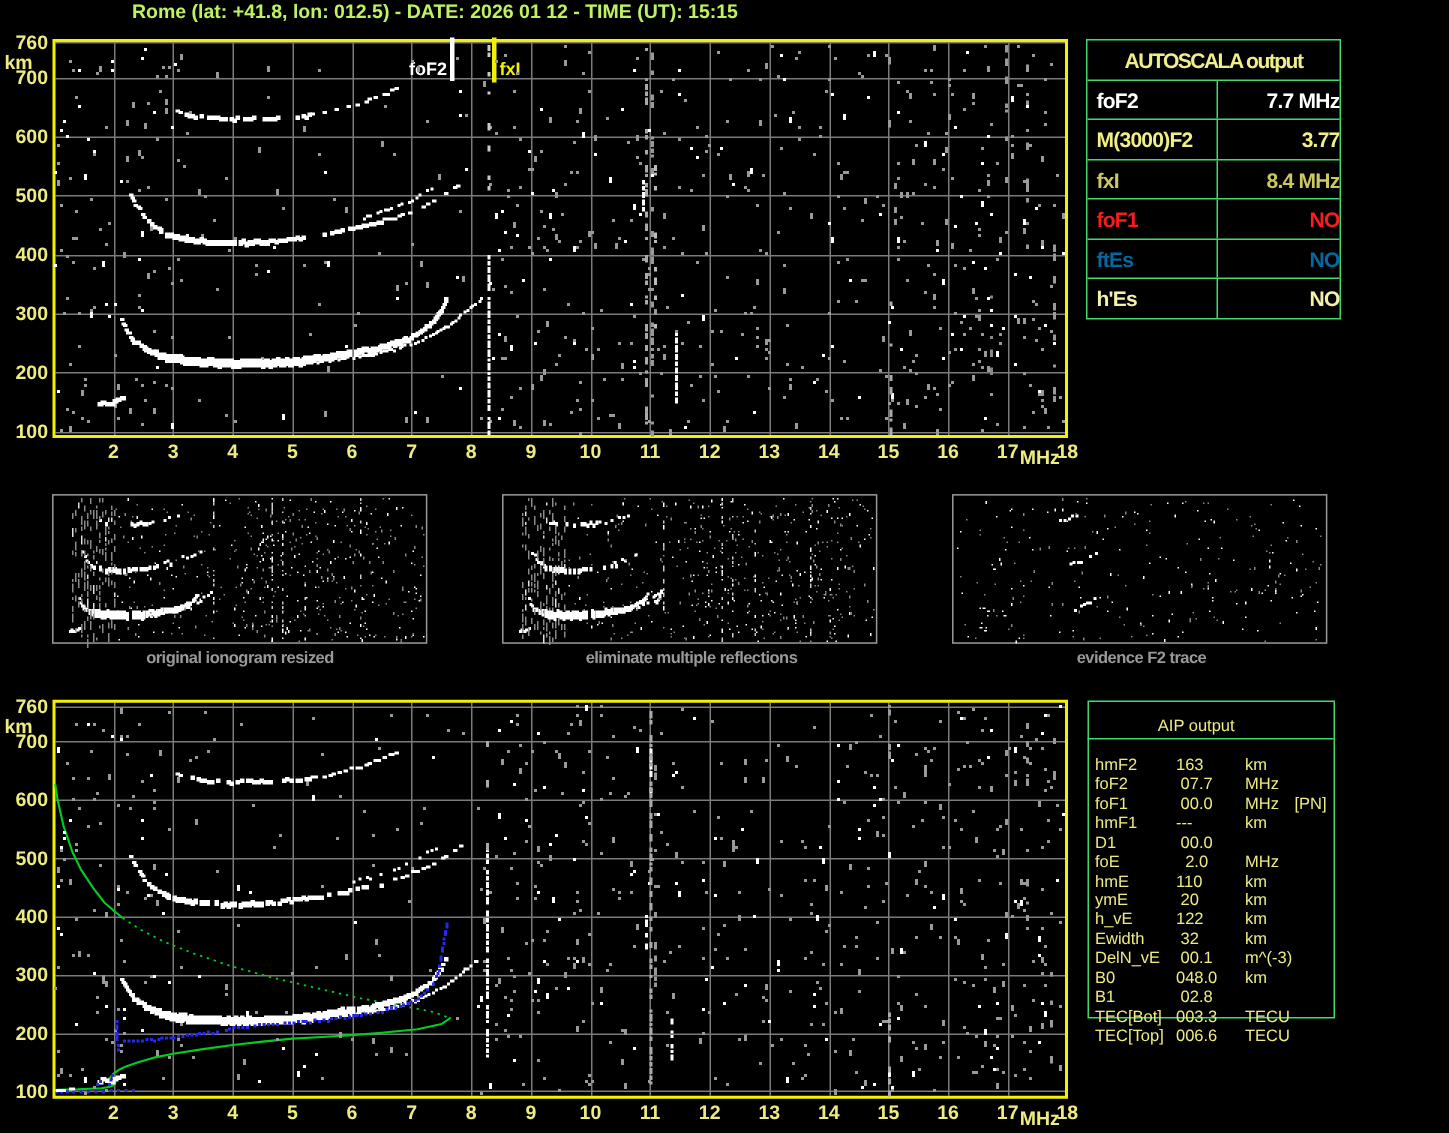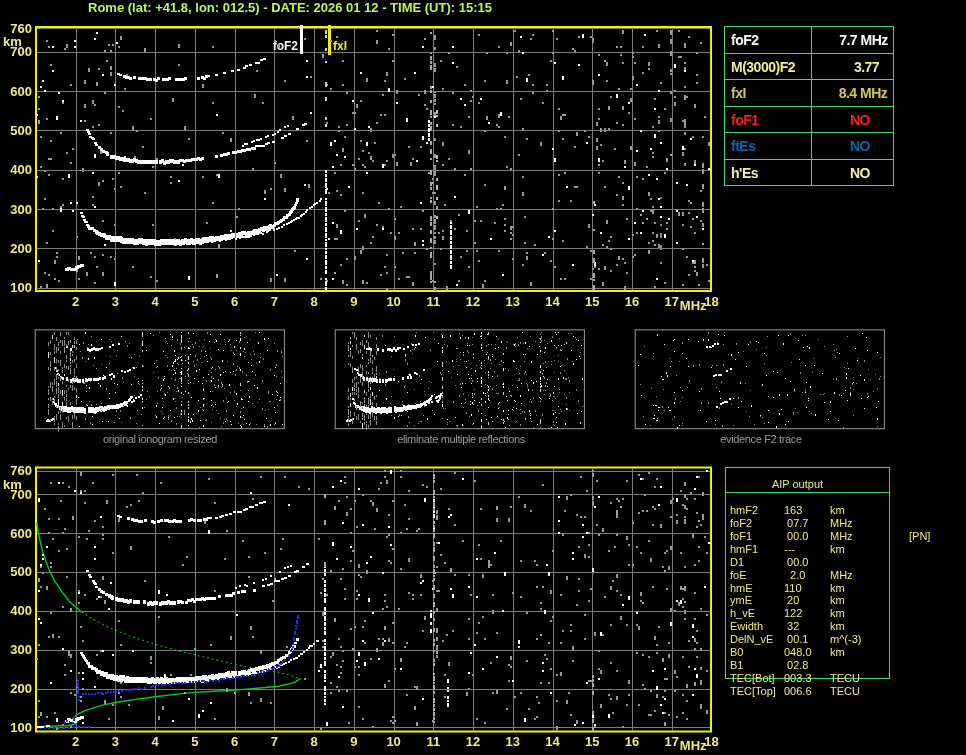--- a/index.html
+++ b/index.html
@@ -1,30 +1,30 @@
 <!DOCTYPE html>
 <html><head><meta charset="utf-8"><style>
 html,body{margin:0;padding:0;background:#000;}
 body{position:relative;width:966px;height:755px;overflow:hidden;font-family:"Liberation Sans",sans-serif;}
 #title{position:absolute;left:88px;top:0px;color:#bef264;font-size:13px;font-weight:bold;white-space:nowrap;}
-.cap{position:absolute;top:433px;color:#999999;font-size:11px;letter-spacing:-0.35px;width:250px;text-align:center;}
+.cap{position:absolute;top:433px;color:#999999;font-size:11px;letter-spacing:-0.35px;width:250px;text-align:center;font-weight:bold;}
 #auto{position:absolute;left:724px;top:26px;width:168px;border:1px solid #41d96e;font-weight:bold;font-size:14px;letter-spacing:-0.5px;}
 .ahdr{height:25.5px;line-height:26px;text-align:center;color:#f0ee88;border-bottom:1px solid #41d96e;letter-spacing:-1px;}
 .arow{height:25.5px;line-height:26px;display:flex;border-bottom:1px solid #41d96e;}
 .arow:last-child{border-bottom:none;}
 .alab{width:80px;padding-left:6px;border-right:1px solid #41d96e;}
-.aval{flex:1;text-align:center;}
+.aval{flex:1;text-align:right;}
 #aip{position:absolute;left:725px;top:467px;width:163px;height:210px;border:1px solid #41d96e;}
 #aiph{position:absolute;left:725px;top:478px;width:145px;text-align:center;color:#eeeb82;font-size:11px;}
 #aipl{position:absolute;left:725px;top:492px;width:164px;border-top:1px solid #41d96e;}
 .prow{position:absolute;left:0;width:966px;color:#eeeb82;font-size:11px;line-height:11px;}
 .plab{position:absolute;left:730px;}
 .pval{position:absolute;left:784px;white-space:pre;}
 .punit{position:absolute;left:830px;}
-.pex{position:absolute;left:909px;}
+.pex{position:absolute;left:863px;}
 </style></head><body>
 <div id="title">Rome (lat: +41.8, lon: 012.5) - DATE: 2026 01 12 - TIME (UT): 15:15</div>
 <svg width="966" height="755" viewBox="0 0 966 755" style="position:absolute;left:0;top:0">
     <style>.ax{font:bold 13px "Liberation Sans",sans-serif;fill:#eeec80}.mk{font:bold 12px "Liberation Sans",sans-serif}</style>
     <path stroke="#7b7b7b" fill="none" d="M76.5 28V290M115.5 28V290M155.5 28V290M195.5 28V290M235.5 28V290M274.5 28V290M314.5 28V290M354.5 28V290M394.5 28V290M433.5 28V290M473.5 28V290M513.5 28V290M553.5 28V290M592.5 28V290M632.5 28V290M672.5 28V290M37 288.5H710M37 248.5H710M37 209.5H710M37 170.5H710M37 130.5H710M37 91.5H710M37 52.5H710M37 28.5H710"></path>
 <rect x="36" y="27" width="675" height="264" fill="none" stroke="#f2f200" stroke-width="2"></rect>
 <text x="32" y="292.2" text-anchor="end" class="ax">100</text>
 <text x="32" y="252.89" text-anchor="end" class="ax">200</text>
 <text x="32" y="213.58" text-anchor="end" class="ax">300</text>
 <text x="32" y="174.27" text-anchor="end" class="ax">400</text>
@@ -137,20 +137,21 @@
 <path fill="#888888" d="M111 341h1v1h-1zM153 372h1v1h-1zM129 357h1v1h-1zM121 422h1v1h-1zM88 344h1v1h-1zM132 367h1v1h-1zM101 364h1v1h-1zM140 348h1v1h-1zM83 383h1v1h-1zM143 366h1v1h-1zM138 383h1v1h-1zM93 365h1v1h-1zM136 423h1v1h-1zM86 391h1v1h-1zM116 355h1v1h-1zM91 336h1v1h-1zM101 403h1v1h-1zM137 410h1v1h-1zM80 351h1v1h-1zM85 361h1v1h-1zM114 422h1v1h-1zM125 341h1v1h-1zM123 382h1v1h-1zM110 356h1v1h-1zM136 367h1v1h-1zM155 415h1v1h-1zM115 415h1v1h-1zM129 343h1v1h-1zM96 368h1v1h-1zM139 356h1v1h-1zM144 407h1v1h-1zM109 339h1v1h-1zM96 404h1v1h-1zM87 347h1v1h-1zM139 384h1v1h-1zM134 376h1v1h-1zM117 373h1v1h-1zM134 395h1v1h-1zM134 354h1v1h-1zM117 350h1v1h-1zM89 401h1v1h-1zM109 363h1v1h-1zM100 408h1v1h-1zM77 339h1v1h-1zM147 391h1v1h-1zM149 396h1v1h-1zM141 414h1v1h-1zM153 335h1v1h-1zM146 399h1v1h-1zM90 381h1v1h-1zM101 410h1v1h-1zM109 393h1v1h-1zM138 378h1v1h-1zM176 368h1v1h-1zM230 392h1v1h-1zM168 416h1v1h-1zM211 422h1v1h-1zM167 343h1v1h-1zM172 339h1v1h-1zM190 346h1v1h-1zM226 398h1v1h-1zM250 339h1v1h-1zM253 351h1v1h-1zM218 413h1v1h-1zM156 360h1v1h-1zM171 378h1v1h-1zM212 391h1v1h-1zM276 376h1v1h-1zM181 378h1v1h-1zM203 388h1v1h-1zM259 399h1v1h-1zM227 361h1v1h-1zM185 376h1v1h-1zM215 339h1v1h-1zM187 373h1v1h-1zM200 358h1v1h-1zM166 341h1v1h-1zM161 411h1v1h-1zM234 400h1v1h-1zM224 419h1v1h-1zM199 346h1v1h-1zM225 371h1v1h-1zM218 366h1v1h-1zM221 426h1v1h-1zM204 356h1v1h-1zM171 370h1v1h-1zM243 424h1v1h-1zM167 357h1v1h-1zM174 385h1v1h-1zM180 378h1v1h-1zM215 402h1v1h-1zM268 391h1v1h-1zM268 409h1v1h-1zM250 354h1v1h-1zM204 339h1v1h-1zM179 378h1v1h-1zM269 401h1v1h-1zM189 338h1v1h-1zM252 403h1v1h-1zM248 362h1v1h-1zM263 358h1v1h-1zM237 366h1v1h-1zM159 332h1v1h-1zM211 372h1v1h-1zM203 346h1v1h-1zM213 406h1v1h-1zM248 390h1v1h-1zM202 409h1v1h-1zM210 357h1v1h-1zM175 401h1v1h-1zM183 394h1v1h-1zM244 337h1v1h-1zM245 352h1v1h-1zM240 390h1v1h-1zM265 410h1v1h-1zM260 353h1v1h-1zM274 343h1v1h-1zM276 399h1v1h-1zM270 401h1v1h-1zM236 350h1v1h-1zM171 345h1v1h-1zM224 339h1v1h-1zM182 360h1v1h-1zM184 412h1v1h-1zM227 402h1v1h-1zM212 409h1v1h-1zM263 359h1v1h-1zM196 413h1v1h-1zM262 381h1v1h-1zM212 404h1v1h-1zM163 401h1v1h-1zM267 426h1v1h-1zM199 427h1v1h-1zM221 387h1v1h-1zM255 332h1v1h-1zM178 364h1v1h-1zM157 366h1v1h-1zM201 362h1v1h-1zM281 371h1v1h-1zM227 420h1v1h-1zM216 410h1v1h-1zM251 359h1v1h-1zM165 355h1v1h-1zM244 396h1v1h-1zM200 407h1v1h-1zM199 340h1v1h-1zM193 361h1v1h-1zM241 408h1v1h-1zM238 423h1v1h-1zM180 414h1v1h-1zM196 364h1v1h-1zM230 344h1v1h-1zM236 406h1v1h-1zM165 338h1v1h-1zM192 344h1v1h-1zM215 369h1v1h-1zM250 423h1v1h-1zM220 418h1v1h-1zM176 391h1v1h-1zM274 424h1v1h-1zM185 355h1v1h-1zM244 356h1v1h-1zM165 342h1v1h-1zM224 388h1v1h-1zM168 415h1v1h-1zM256 424h1v1h-1zM256 362h1v1h-1zM205 420h1v1h-1zM157 403h1v1h-1zM282 377h1v1h-1zM188 416h1v1h-1zM231 350h1v1h-1zM214 342h1v1h-1zM211 368h1v1h-1zM282 356h1v1h-1zM177 416h1v1h-1zM179 416h1v1h-1zM181 417h1v1h-1zM177 363h1v1h-1zM162 413h1v1h-1zM257 402h1v1h-1zM262 380h1v1h-1zM175 398h1v1h-1zM184 347h1v1h-1zM260 357h1v1h-1zM167 392h1v1h-1zM225 344h1v1h-1zM243 351h1v1h-1zM193 383h1v1h-1zM242 417h1v1h-1zM157 391h1v1h-1zM275 422h1v1h-1zM169 369h1v1h-1zM156 367h1v1h-1zM210 348h1v1h-1zM182 397h1v1h-1zM277 405h1v1h-1zM402 401h1v1h-1zM391 415h1v1h-1zM446 361h1v1h-1zM402 404h1v1h-1zM439 399h1v1h-1zM444 337h1v1h-1zM442 370h1v1h-1zM455 385h1v1h-1zM408 404h1v1h-1zM447 422h1v1h-1zM421 421h1v1h-1zM423 415h1v1h-1zM431 382h1v1h-1zM442 418h1v1h-1zM408 374h1v1h-1zM416 332h1v1h-1zM409 422h1v1h-1zM443 408h1v1h-1zM389 406h1v1h-1zM440 399h1v1h-1zM405 356h1v1h-1zM441 374h1v1h-1zM434 339h1v1h-1zM415 403h1v1h-1zM383 402h1v1h-1zM418 423h1v1h-1zM447 424h1v1h-1zM441 334h1v1h-1zM456 361h1v1h-1zM424 391h1v1h-1zM440 399h1v1h-1zM412 349h1v1h-1zM432 410h1v1h-1zM379 373h1v1h-1zM405 385h1v1h-1zM394 376h1v1h-1zM429 381h1v1h-1zM444 344h1v1h-1zM391 396h1v1h-1zM449 421h1v1h-1zM453 366h1v1h-1zM391 356h1v1h-1zM428 388h1v1h-1zM420 421h1v1h-1zM451 377h1v1h-1zM393 369h1v1h-1zM420 401h1v1h-1zM456 348h1v1h-1zM424 406h1v1h-1zM420 383h1v1h-1zM414 389h1v1h-1zM379 378h1v1h-1zM433 332h1v1h-1zM431 398h1v1h-1zM417 373h1v1h-1zM394 336h1v1h-1zM412 353h1v1h-1zM445 408h1v1h-1zM390 403h1v1h-1zM414 425h1v1h-1zM535 341h1v1h-1zM488 359h1v1h-1zM580 352h1v1h-1zM546 367h1v1h-1zM474 389h1v1h-1zM575 337h1v1h-1zM532 390h1v1h-1zM558 355h1v1h-1zM485 395h1v1h-1zM519 373h1v1h-1zM582 406h1v1h-1zM517 337h1v1h-1zM471 378h1v1h-1zM506 341h1v1h-1zM544 340h1v1h-1zM566 404h1v1h-1zM533 427h1v1h-1zM456 425h1v1h-1zM552 400h1v1h-1zM524 361h1v1h-1zM495 344h1v1h-1zM464 361h1v1h-1zM524 356h1v1h-1zM463 407h1v1h-1zM471 368h1v1h-1zM555 419h1v1h-1zM553 424h1v1h-1zM553 410h1v1h-1zM580 358h1v1h-1zM533 398h1v1h-1zM541 332h1v1h-1zM527 387h1v1h-1zM472 337h1v1h-1zM508 419h1v1h-1zM491 344h1v1h-1zM492 354h1v1h-1zM516 368h1v1h-1zM473 404h1v1h-1zM568 333h1v1h-1zM498 393h1v1h-1zM554 372h1v1h-1zM515 346h1v1h-1zM545 390h1v1h-1zM530 336h1v1h-1zM477 405h1v1h-1zM456 359h1v1h-1zM457 348h1v1h-1zM508 414h1v1h-1zM554 425h1v1h-1zM568 377h1v1h-1zM564 370h1v1h-1zM543 390h1v1h-1zM527 348h1v1h-1zM489 354h1v1h-1zM482 350h1v1h-1zM505 368h1v1h-1zM471 378h1v1h-1zM544 394h1v1h-1zM526 374h1v1h-1zM559 413h1v1h-1zM490 386h1v1h-1zM564 394h1v1h-1zM518 369h1v1h-1zM513 407h1v1h-1zM487 392h1v1h-1zM520 413h1v1h-1zM468 352h1v1h-1zM513 410h1v1h-1zM559 338h1v1h-1zM468 395h1v1h-1zM460 383h1v1h-1zM576 339h1v1h-1zM541 399h1v1h-1zM499 364h1v1h-1zM526 383h1v1h-1zM476 365h1v1h-1zM498 339h1v1h-1zM518 380h1v1h-1zM460 359h1v1h-1zM555 398h1v1h-1zM464 403h1v1h-1zM485 372h1v1h-1zM512 385h1v1h-1zM529 412h1v1h-1zM551 361h1v1h-1zM508 370h1v1h-1zM547 343h1v1h-1zM551 364h1v1h-1zM468 360h1v1h-1zM571 333h1v1h-1zM496 385h1v1h-1zM508 388h1v1h-1zM549 396h1v1h-1zM499 407h1v1h-1zM525 419h1v1h-1zM557 396h1v1h-1zM509 425h1v1h-1zM531 421h1v1h-1zM550 394h1v1h-1zM480 367h1v1h-1zM462 335h1v1h-1zM564 344h1v1h-1zM520 409h1v1h-1zM554 396h1v1h-1zM539 338h1v1h-1zM467 343h1v1h-1zM552 410h1v1h-1zM561 411h1v1h-1zM524 373h1v1h-1zM558 361h1v1h-1zM469 416h1v1h-1zM507 342h1v1h-1zM490 368h1v1h-1zM559 389h1v1h-1zM554 360h1v1h-1zM516 421h1v1h-1zM465 383h1v1h-1zM541 369h1v1h-1zM481 335h1v1h-1zM561 350h1v1h-1zM561 365h1v1h-1zM540 334h1v1h-1zM480 377h1v1h-1zM560 409h1v1h-1zM523 343h1v1h-1zM485 415h1v1h-1zM530 399h1v1h-1zM540 427h1v1h-1zM465 399h1v1h-1zM520 366h1v1h-1zM487 385h1v1h-1zM513 344h1v1h-1zM553 396h1v1h-1zM536 415h1v1h-1zM485 384h1v1h-1zM458 365h1v1h-1zM487 352h1v1h-1zM479 360h1v1h-1zM496 393h1v1h-1zM559 392h1v1h-1zM572 361h1v1h-1zM465 402h1v1h-1zM529 401h1v1h-1zM459 333h1v1h-1zM472 424h1v1h-1zM484 360h1v1h-1zM548 361h1v1h-1zM569 410h1v1h-1zM460 352h1v1h-1zM491 363h1v1h-1zM471 375h1v1h-1zM543 363h1v1h-1zM569 392h1v1h-1zM502 384h1v1h-1zM494 371h1v1h-1zM472 344h1v1h-1zM510 395h1v1h-1zM495 359h1v1h-1zM515 422h1v1h-1zM809 411h1v1h-1zM766 355h1v1h-1zM853 415h1v1h-1zM843 427h1v1h-1zM756 349h1v1h-1zM716 387h1v1h-1zM873 391h1v1h-1zM653 356h1v1h-1zM802 335h1v1h-1zM743 351h1v1h-1zM856 383h1v1h-1zM843 393h1v1h-1zM880 376h1v1h-1zM733 425h1v1h-1zM813 358h1v1h-1zM812 372h1v1h-1zM749 416h1v1h-1zM791 362h1v1h-1zM790 334h1v1h-1zM717 342h1v1h-1zM877 388h1v1h-1zM643 416h1v1h-1zM850 392h1v1h-1zM671 361h1v1h-1zM682 397h1v1h-1zM663 389h1v1h-1zM847 336h1v1h-1zM858 358h1v1h-1zM746 411h1v1h-1zM836 349h1v1h-1zM768 396h1v1h-1zM820 394h1v1h-1zM724 332h1v1h-1zM835 357h1v1h-1zM875 374h1v1h-1zM811 413h1v1h-1zM824 346h1v1h-1zM754 424h1v1h-1zM676 375h1v1h-1zM712 365h1v1h-1zM664 410h1v1h-1zM745 383h1v1h-1zM805 335h1v1h-1zM680 401h1v1h-1zM834 350h1v1h-1zM750 390h1v1h-1zM764 423h1v1h-1zM682 353h1v1h-1zM837 352h1v1h-1zM880 357h1v1h-1zM728 354h1v1h-1zM818 339h1v1h-1zM644 346h1v1h-1zM823 394h1v1h-1zM877 426h1v1h-1zM760 416h1v1h-1zM870 379h1v1h-1zM795 408h1v1h-1zM793 414h1v1h-1zM731 404h1v1h-1zM853 389h1v1h-1zM847 363h1v1h-1zM716 365h1v1h-1zM723 344h1v1h-1zM679 361h1v1h-1zM672 419h1v1h-1zM767 336h1v1h-1zM846 368h1v1h-1zM868 369h1v1h-1zM833 344h1v1h-1zM766 347h1v1h-1zM805 388h1v1h-1zM651 388h1v1h-1zM680 387h1v1h-1zM833 379h1v1h-1zM650 425h1v1h-1zM640 384h1v1h-1zM844 367h1v1h-1zM802 392h1v1h-1zM682 423h1v1h-1zM764 363h1v1h-1zM762 417h1v1h-1zM687 387h1v1h-1zM715 424h1v1h-1zM824 393h1v1h-1zM653 353h1v1h-1zM797 412h1v1h-1zM682 425h1v1h-1zM656 396h1v1h-1zM669 358h1v1h-1z"></path>
 <path fill="#888888" d="M83 342h1v2h-1zM90 422h1v2h-1zM122 377h1v2h-1zM123 405h1v2h-1zM131 357h1v2h-1zM130 417h1v2h-1zM85 418h1v2h-1zM116 410h1v2h-1zM91 404h1v2h-1zM120 410h1v2h-1zM86 404h1v2h-1zM82 357h1v2h-1zM84 382h1v2h-1zM127 345h1v2h-1zM106 388h1v2h-1zM254 353h1v2h-1zM195 355h1v2h-1zM180 343h1v2h-1zM195 342h1v2h-1zM233 363h1v2h-1zM218 386h1v2h-1zM236 369h1v2h-1zM281 351h1v2h-1zM201 350h1v2h-1zM194 365h1v2h-1zM234 391h1v2h-1zM221 382h1v2h-1zM167 365h1v2h-1zM240 411h1v2h-1zM169 387h1v2h-1zM239 341h1v2h-1zM206 380h1v2h-1zM211 376h1v2h-1zM211 358h1v2h-1zM226 410h1v2h-1zM235 374h1v2h-1zM176 407h1v2h-1zM223 400h1v2h-1zM229 339h1v2h-1zM277 350h1v2h-1zM176 423h1v2h-1zM177 339h1v2h-1zM175 379h1v2h-1zM168 418h1v2h-1zM193 346h1v2h-1zM222 385h1v2h-1zM268 392h1v2h-1zM239 367h1v2h-1zM255 374h1v2h-1zM164 393h1v2h-1zM197 359h1v2h-1zM270 369h1v2h-1zM246 374h1v2h-1zM223 422h1v2h-1zM267 427h1v2h-1zM171 420h1v2h-1zM233 352h1v2h-1zM177 387h1v2h-1zM242 371h1v2h-1zM280 399h1v2h-1zM226 418h1v2h-1zM247 381h1v2h-1zM206 419h1v2h-1zM276 364h1v2h-1zM219 367h1v2h-1zM160 389h1v2h-1zM158 377h1v2h-1zM264 424h1v2h-1zM184 413h1v2h-1zM207 332h1v2h-1zM218 379h1v2h-1zM214 384h1v2h-1zM164 416h1v2h-1zM184 410h1v2h-1zM262 408h1v2h-1zM407 425h1v2h-1zM411 343h1v2h-1zM382 335h1v2h-1zM385 384h1v2h-1zM430 349h1v2h-1zM399 414h1v2h-1zM440 372h1v2h-1zM405 359h1v2h-1zM404 386h1v2h-1zM414 348h1v2h-1zM408 416h1v2h-1zM386 371h1v2h-1zM447 345h1v2h-1zM407 363h1v2h-1zM410 350h1v2h-1zM419 375h1v2h-1zM453 401h1v2h-1zM556 347h1v2h-1zM544 377h1v2h-1zM463 354h1v2h-1zM518 344h1v2h-1zM560 349h1v2h-1zM486 345h1v2h-1zM492 388h1v2h-1zM460 383h1v2h-1zM497 375h1v2h-1zM520 424h1v2h-1zM542 373h1v2h-1zM541 340h1v2h-1zM567 358h1v2h-1zM560 372h1v2h-1zM541 336h1v2h-1zM474 393h1v2h-1zM473 357h1v2h-1zM531 401h1v2h-1zM472 394h1v2h-1zM566 397h1v2h-1zM527 384h1v2h-1zM569 380h1v2h-1zM467 350h1v2h-1zM501 360h1v2h-1zM511 395h1v2h-1zM566 378h1v2h-1zM459 395h1v2h-1zM472 380h1v2h-1zM478 410h1v2h-1zM525 371h1v2h-1zM463 393h1v2h-1zM576 389h1v2h-1zM545 361h1v2h-1zM578 400h1v2h-1zM490 359h1v2h-1zM567 408h1v2h-1zM552 336h1v2h-1zM546 382h1v2h-1zM519 379h1v2h-1zM545 385h1v2h-1zM498 403h1v2h-1zM515 343h1v2h-1zM535 410h1v2h-1zM542 414h1v2h-1zM465 337h1v2h-1zM524 411h1v2h-1zM553 421h1v2h-1zM457 425h1v2h-1zM466 412h1v2h-1zM565 378h1v2h-1zM519 378h1v2h-1zM522 411h1v2h-1zM506 347h1v2h-1zM550 395h1v2h-1zM520 342h1v2h-1zM708 332h1v2h-1zM839 394h1v2h-1zM736 343h1v2h-1zM879 378h1v2h-1zM867 393h1v2h-1zM852 383h1v2h-1zM719 407h1v2h-1zM693 365h1v2h-1zM708 402h1v2h-1zM699 364h1v2h-1zM722 425h1v2h-1zM738 397h1v2h-1zM689 380h1v2h-1zM864 360h1v2h-1zM800 372h1v2h-1zM721 381h1v2h-1zM836 378h1v2h-1zM794 390h1v2h-1zM662 406h1v2h-1zM793 412h1v2h-1zM805 390h1v2h-1zM701 388h1v2h-1zM750 341h1v2h-1zM682 342h1v2h-1zM674 416h1v2h-1zM850 387h1v2h-1zM723 364h1v2h-1zM701 402h1v2h-1zM675 398h1v2h-1z"></path>
 <path fill="#ffffff" d="M142 332h1v3h-1zM181 371h1v3h-1zM181 425h1v3h-1zM188 356h1v3h-1zM188 419h1v3h-1zM240 338h1v3h-1zM240 353h1v3h-1zM442 335h1v3h-1zM442 350h1v3h-1zM481 380h1v3h-1zM481 419h1v3h-1zM540 365h1v3h-1zM540 377h1v3h-1zM503 368h1v3h-1z"></path>
 <path fill="#cccccc" d="M142 335h1v2h-1zM142 350h1v2h-1zM142 365h1v2h-1zM142 386h1v2h-1zM142 389h1v2h-1zM142 401h1v2h-1zM181 341h1v2h-1zM181 380h1v2h-1zM181 392h1v2h-1zM181 404h1v2h-1zM188 332h1v2h-1zM188 347h1v2h-1zM188 368h1v2h-1zM188 392h1v2h-1zM188 401h1v2h-1zM188 404h1v2h-1zM188 407h1v2h-1zM188 413h1v2h-1zM240 332h1v2h-1zM240 347h1v2h-1zM203 398h1v2h-1zM442 347h1v2h-1zM442 365h1v2h-1zM442 392h1v2h-1zM442 401h1v2h-1zM481 335h1v2h-1zM481 344h1v2h-1zM481 362h1v2h-1zM481 398h1v2h-1zM481 404h1v2h-1zM488 371h1v2h-1zM488 374h1v2h-1zM488 386h1v2h-1zM488 395h1v2h-1zM540 338h1v2h-1zM540 371h1v2h-1zM540 419h1v2h-1zM540 422h1v2h-1zM503 353h1v2h-1zM503 419h1v2h-1zM503 422h1v2h-1z"></path>
 <path fill="#cccccc" d="M142 341h1v3h-1zM181 335h1v3h-1zM181 338h1v3h-1zM181 347h1v3h-1zM181 377h1v3h-1zM188 374h1v3h-1zM240 383h1v3h-1zM442 362h1v3h-1zM442 377h1v3h-1zM442 386h1v3h-1zM442 395h1v3h-1zM481 425h1v3h-1zM488 332h1v3h-1zM488 356h1v3h-1zM488 422h1v3h-1zM540 389h1v3h-1zM503 392h1v3h-1z"></path>
 <path fill="#cccccc" d="M142 380h1v1h-1zM142 383h1v1h-1zM142 425h1v1h-1zM181 356h1v1h-1zM181 401h1v1h-1zM188 341h1v1h-1zM188 359h1v1h-1zM188 380h1v1h-1zM188 383h1v1h-1zM240 335h1v1h-1zM203 377h1v1h-1zM203 410h1v1h-1zM442 380h1v1h-1zM488 344h1v1h-1zM488 377h1v1h-1zM540 401h1v1h-1zM503 362h1v1h-1z"></path>
 <path fill="#ffffff" d="M63 406h2v6h-2zM65 406h2v6h-2zM67 407h2v6h-2zM69 407h2v6h-2zM71 406h2v6h-2zM73 407h2v6h-2zM75 407h2v6h-2zM77 407h2v6h-2zM78 407h2v6h-2zM80 407h2v6h-2zM82 407h2v6h-2zM84 408h2v6h-2zM88 407h2v6h-2zM90 407h2v6h-2zM92 407h2v6h-2zM94 408h2v6h-2zM95 407h2v6h-2zM363 406h2v6h-2zM365 407h2v6h-2zM367 407h2v6h-2zM369 408h2v6h-2zM371 406h2v6h-2zM373 407h2v6h-2zM375 408h2v6h-2zM377 407h2v6h-2zM378 407h2v6h-2zM380 408h2v6h-2zM382 407h2v6h-2zM384 407h2v6h-2zM386 408h2v6h-2zM388 407h2v6h-2zM390 407h2v6h-2zM394 406h2v6h-2zM395 407h2v6h-2z"></path>
 <path fill="#ffffff" d="M655 405h2v1h-2zM658 407h2v1h-2zM653 418h2v1h-2zM656 420h2v1h-2zM669 410h2v1h-2zM662 379h2v1h-2z"></path>
   </svg>
 <div id="auto">
+    <div class="ahdr">AUTOSCALA output</div>
 <div class="arow" style="color:#ffffff">
       <div class="alab">foF2</div>
       <div class="aval" style="padding-left:22px">7.7 MHz</div>
     </div>
 <div class="arow" style="color:#f0ee88">
       <div class="alab">M(3000)F2</div>
       <div class="aval" style="padding-left:28px">3.77</div>
     </div>
 <div class="arow" style="color:#cdc85e">
       <div class="alab">fxI</div>

